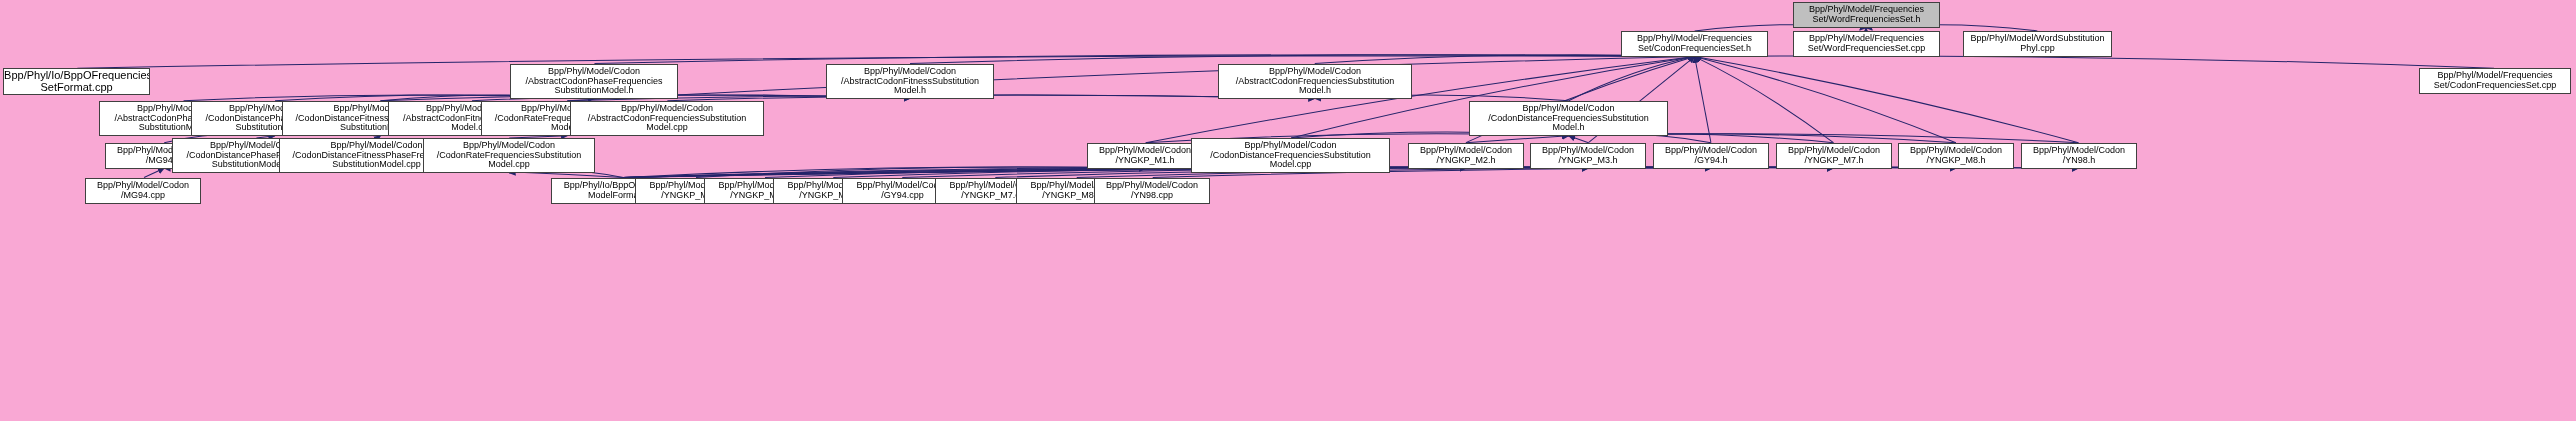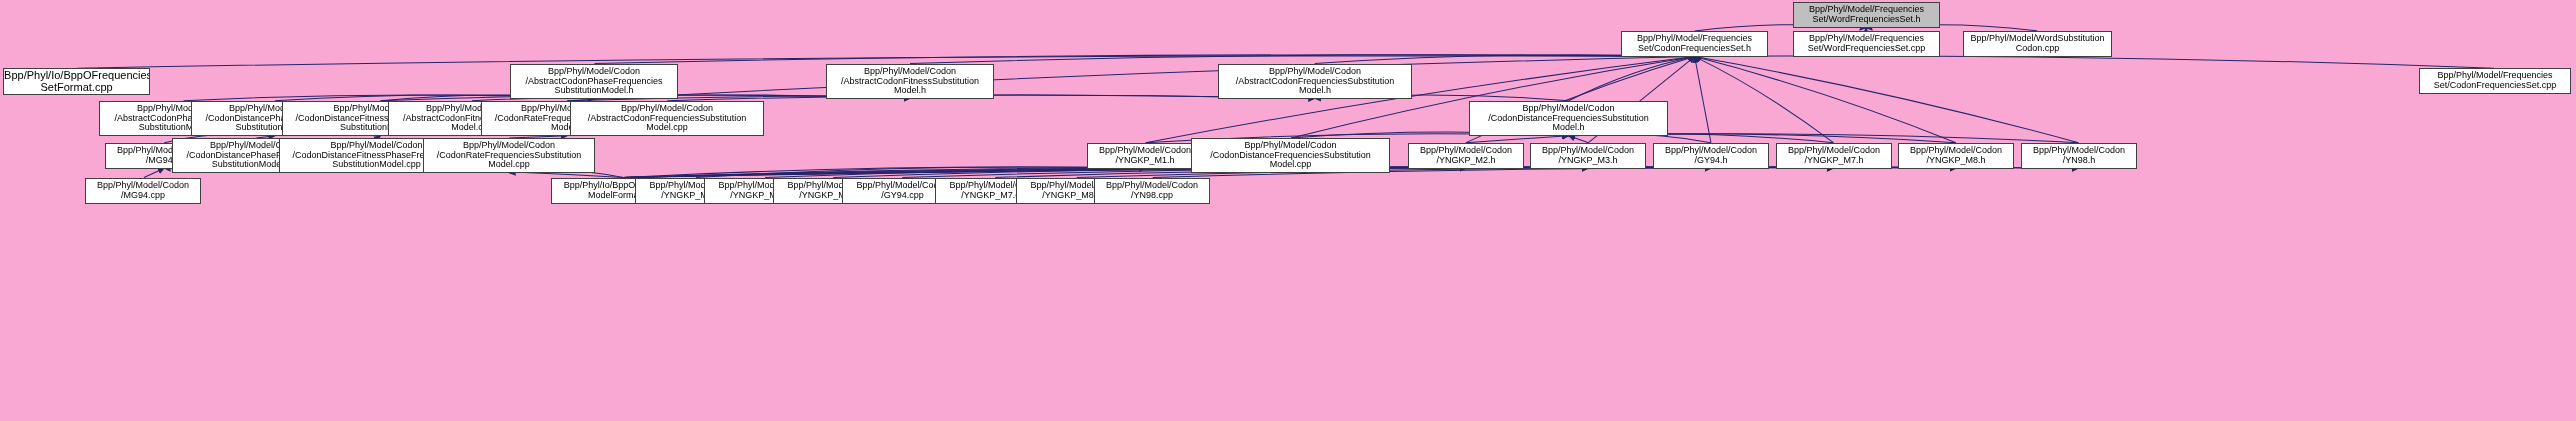--- a/index.html
+++ b/index.html
@@ -86,21 +86,21 @@
       <div class="node" style="left: 1621px; top: 31px; width: 147px; height: 25.6px; font-size: 9px;">
         <span class="lbl">Bpp/Phyl/Model/Frequencies
 Set/CodonFrequenciesSet.h</span>
       </div>
       <div class="node" style="left: 1793px; top: 31px; width: 147px; height: 25.6px; font-size: 9px;">
         <span class="lbl">Bpp/Phyl/Model/Frequencies
 Set/WordFrequenciesSet.cpp</span>
       </div>
       <div class="node" style="left: 1963px; top: 31px; width: 149px; height: 25.6px; font-size: 9px;">
         <span class="lbl">Bpp/Phyl/Model/WordSubstitution
-Codon.cpp</span>
+Phyl.cpp</span>
       </div>
       <div class="node" style="left: 3.1px; top: 68px; width: 147px; height: 27px; font-size: 11px;">
         <span class="lbl">Bpp/Phyl/Io/BppOFrequencies
 SetFormat.cpp</span>
       </div>
       <div class="node" style="left: 510px; top: 64px; width: 168px; height: 35px; font-size: 9px;">
         <span class="lbl">Bpp/Phyl/Model/Codon
 /AbstractCodonPhaseFrequencies
 SubstitutionModel.h</span>
       </div>

